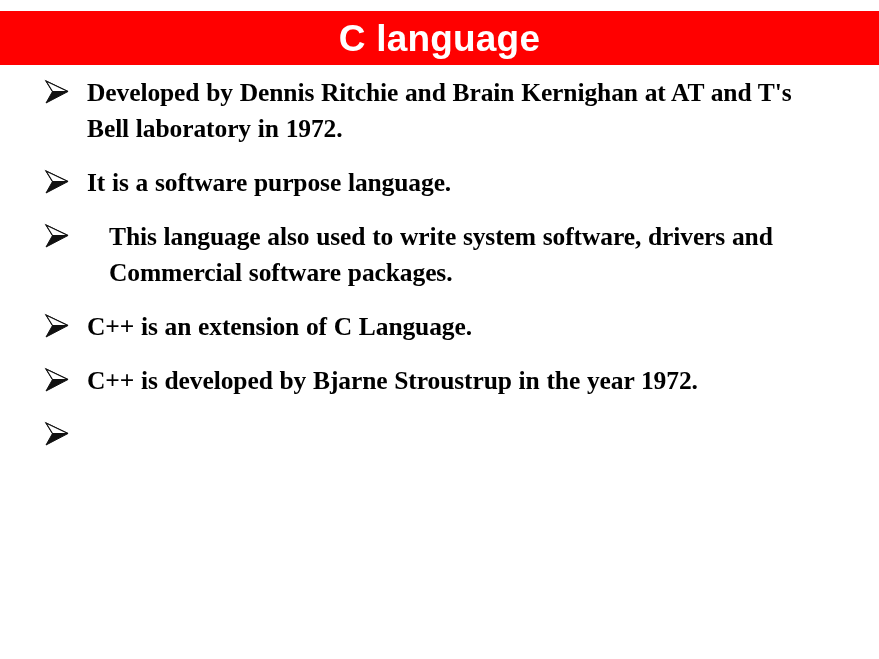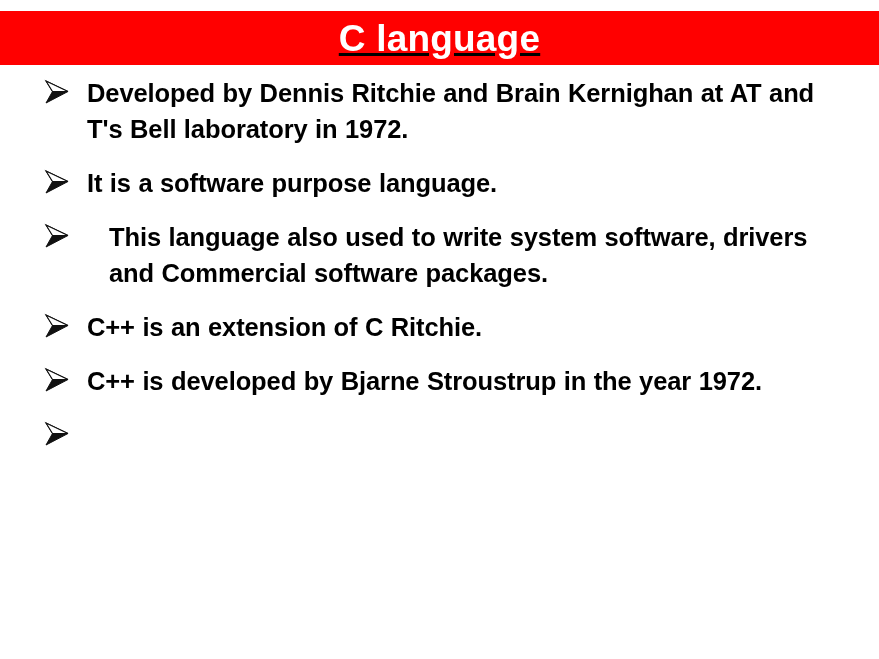--- a/index.html
+++ b/index.html
@@ -25,21 +25,20 @@
   .title-banner {
     position: absolute;
     left: 0;
     top: 11px;
     width: 879px;
     height: 54px;
     background: #ff0000;
     display: flex;
     align-items: center;
     justify-content: center;
-    text-decoration: underline;
   }
   .title-text {
     color: #ffffff;
     font-family: "Liberation Sans", sans-serif;
     font-weight: bold;
     font-size: 37px;
     line-height: 1;
     letter-spacing: 0.2px;
     white-space: nowrap;
     user-select: none;
@@ -71,21 +70,21 @@
     display: block;
   }
   .bullet-icon svg {
     display: block;
     width: 26px;
     height: 28px;
   }
   .bullet-text {
     display: block;
     color: #000000;
-    font-family: Liberation Sans, sans-serif;
+    font-family: Liberation Serif, serif;
     font-weight: bold;
     font-size: 25.5px;
     line-height: 36px;
     letter-spacing: -0.1px;
     word-spacing: 0.5px;
     max-width: 748px;
   }
   
   .bullet-item[data-idx="0"] .bullet-text { max-width: 745px; }
   .bullet-item[data-idx="2"] .bullet-text { max-width: 718px; }
@@ -138,21 +137,21 @@
     </li>
 
     <li class="bullet-item" data-idx="4">
       <span class="bullet-icon">
         <svg viewBox="0 0 26 28" xmlns="http://www.w3.org/2000/svg">
           <path d="M2 3 L24 13.5 L2 25 L8.5 13.5 Z" fill="#111111"></path>
           <path d="M2 3 L24 13.5 L2 25 L8.5 13.5 Z" fill="none" stroke="#111111" stroke-width="1"></path>
           <path d="M2 3 L24 13.5 L8.5 13.5 Z" fill="#ffffff" stroke="#111111" stroke-width="1.1"></path>
         </svg>
       </span>
-      <span class="bullet-text">C++ is an extension of C Ritchie.</span>
+      <span class="bullet-text">C++ is an extension of C Language.</span>
     </li>
 
     <li class="bullet-item" data-idx="5">
       <span class="bullet-icon">
         <svg viewBox="0 0 26 28" xmlns="http://www.w3.org/2000/svg">
           <path d="M2 3 L24 13.5 L2 25 L8.5 13.5 Z" fill="#111111"></path>
           <path d="M2 3 L24 13.5 L2 25 L8.5 13.5 Z" fill="none" stroke="#111111" stroke-width="1"></path>
           <path d="M2 3 L24 13.5 L8.5 13.5 Z" fill="#ffffff" stroke="#111111" stroke-width="1.1"></path>
         </svg>
       </span>

